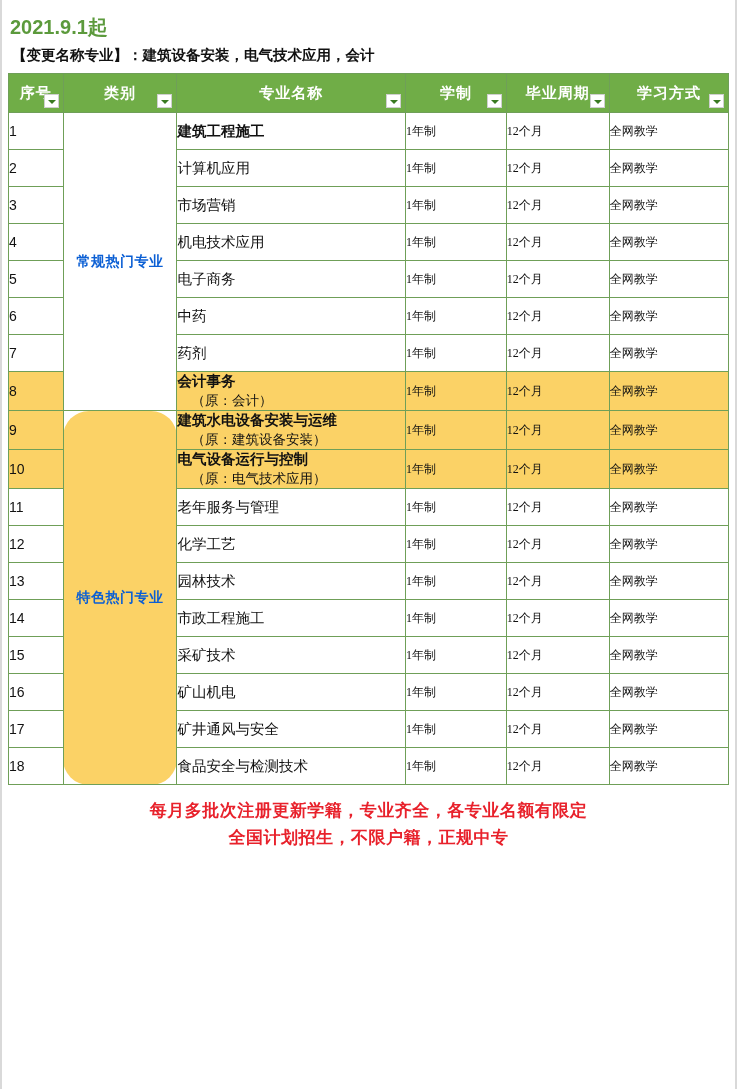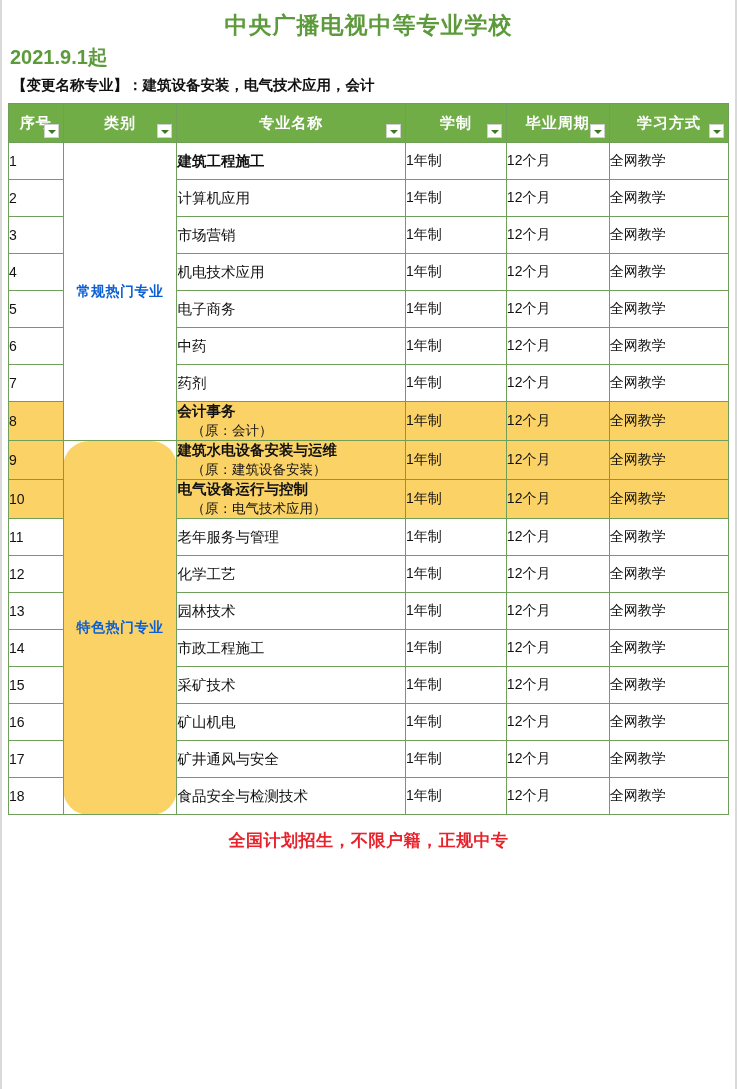--- a/index.html
+++ b/index.html
@@ -123,22 +123,23 @@
     font-weight: bold;
   }
   td.major .orig {
     display: block;
     padding-left: 14px;
     font-weight: normal;
     font-size: 13.5px;
   }
   td.plain {
     padding-left: 7px;
-    font-size: 14px;
+    font-size: 12px;
     color: #111;
+    font-family: Liberation Serif, serif;
   }
   tr.hl td {
     background: #fbd266;
   }
   
   .note {
     text-align: center;
     color: #e8212b;
     font-size: 17px;
     font-weight: bold;
@@ -165,21 +166,20 @@
     line-height: 24px;
     letter-spacing: 0.5px;
   }
 </style>
 </head>
 <body>
 
 <div class="page">
 
   <div class="hdr">
-    <div class="hdr-title">中央广播电视中等专业学校</div>
   </div>
 
   <div class="date-line">2021.9.1起</div>
   <div class="change-line">【变更名称专业】：建筑设备安装，电气技术应用，会计</div>
 
   <table class="main">
     <thead>
       <tr>
         <th style="width:50px">
           <span>序号</span>
@@ -333,17 +333,18 @@
           <td class="idx">18</td>
           <td class="major"><span>食品安全与检测技术</span></td>
           <td class="plain">1年制</td>
           <td class="plain">12个月</td>
           <td class="plain">全网教学</td>
         </tr>
       </tbody>
   </table>
 
   <div class="note-wrap">
+    <div class="note">每月多批次注册更新学籍，专业齐全，各专业名额有限定</div>
     <div class="note">全国计划招生，不限户籍，正规中专</div>
   </div>
 
 
 </div>
 
 </body></html>

